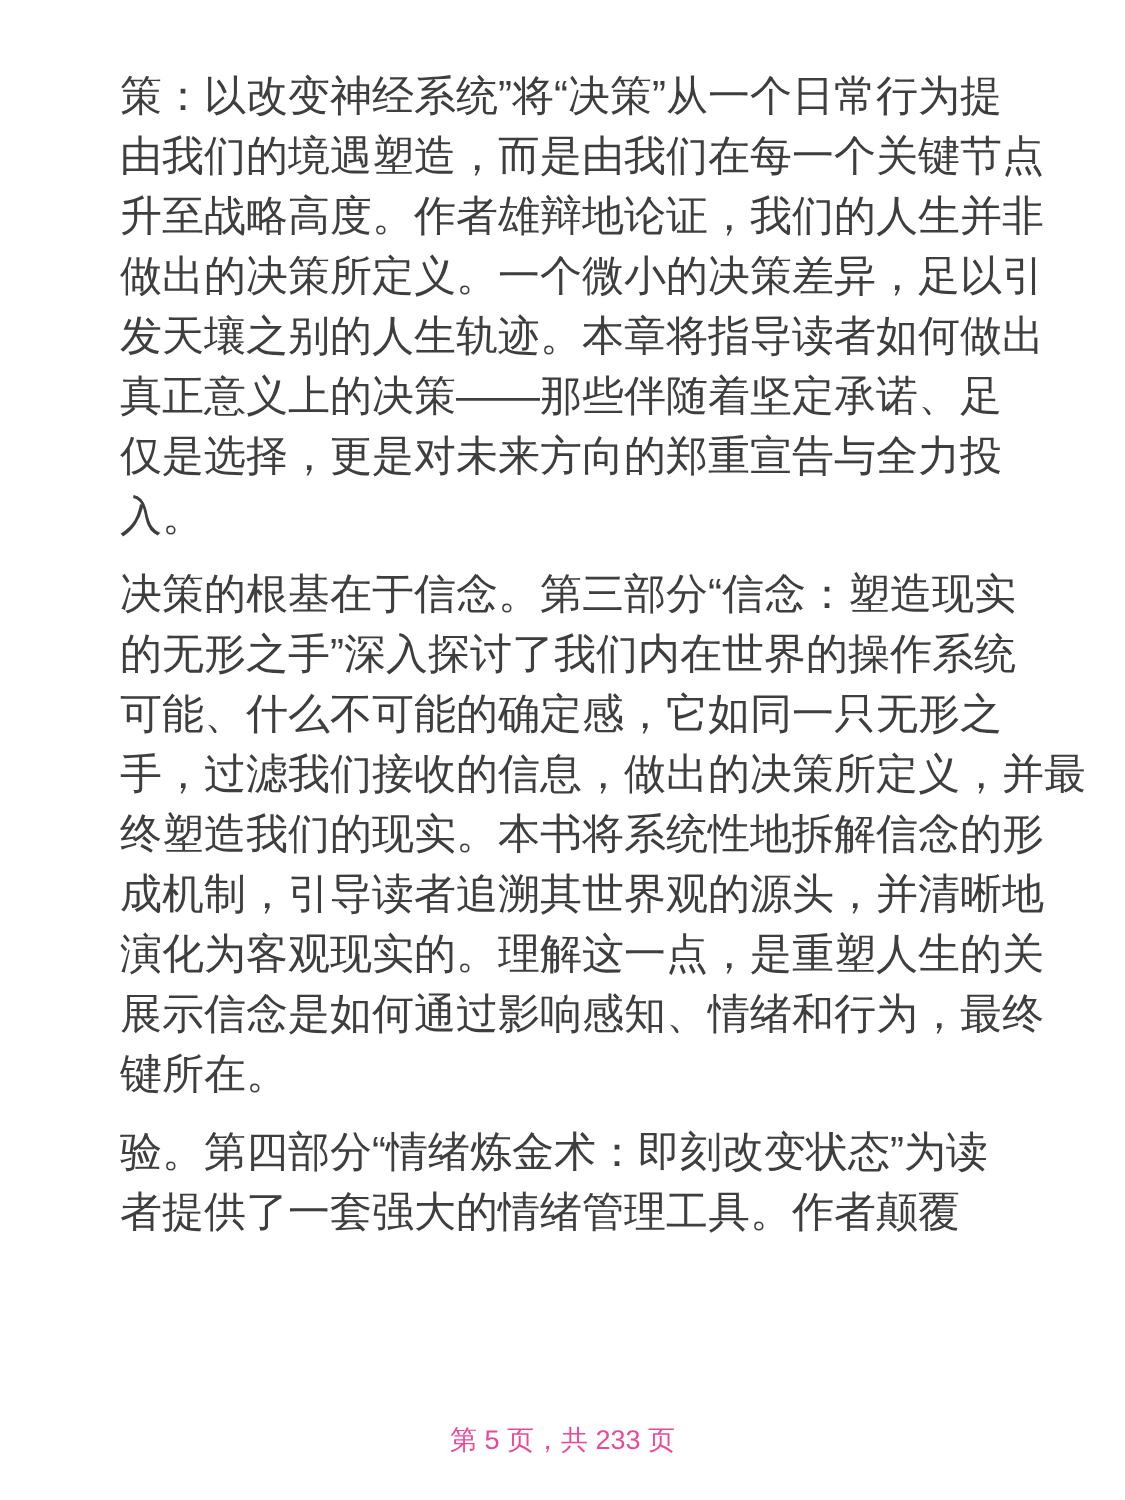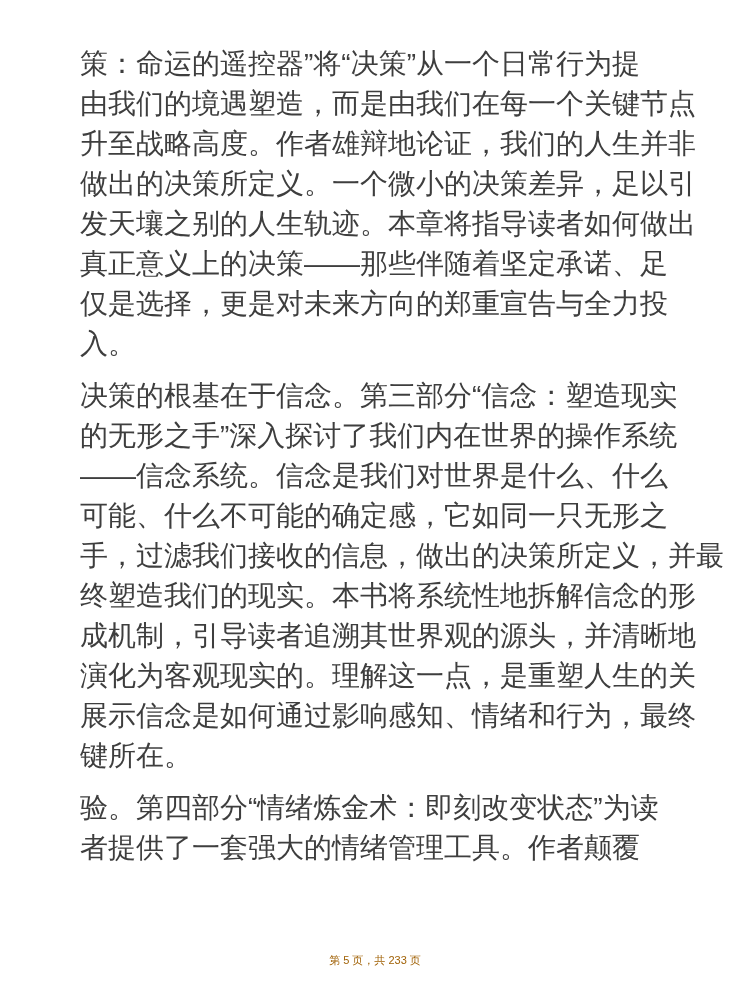--- a/index.html
+++ b/index.html
@@ -38,45 +38,44 @@
     display: block;
     white-space: nowrap;
     letter-spacing: 0px;
   }
   .footer {
     position: absolute;
     left: 0;
     right: 0;
     bottom: 30px;
     text-align: center;
-    font-size: 11px;
+    font-size: 18px;
     line-height: 20px;
-    color: #a16207;
+    color: #ec4899;
     margin-top: 44px;
   }
 </style>
 </head>
 <body>
 
 <div class="page">
   <div class="content">
       <p class="para">
-        <span class="line">策：命运的遥控器”将“决策”从一个日常行为提</span>
+        <span class="line">策：以改变神经系统”将“决策”从一个日常行为提</span>
         <span class="line">由我们的境遇塑造，而是由我们在每一个关键节点</span>
         <span class="line">升至战略高度。作者雄辩地论证，我们的人生并非</span>
         <span class="line">做出的决策所定义。一个微小的决策差异，足以引</span>
         <span class="line">发天壤之别的人生轨迹。本章将指导读者如何做出</span>
         <span class="line">真正意义上的决策——那些伴随着坚定承诺、足</span>
         <span class="line">仅是选择，更是对未来方向的郑重宣告与全力投</span>
         <span class="line">入。</span>
       </p>
       <p class="para">
         <span class="line">决策的根基在于信念。第三部分“信念：塑造现实</span>
         <span class="line">的无形之手”深入探讨了我们内在世界的操作系统</span>
-        <span class="line">——信念系统。信念是我们对世界是什么、什么</span>
         <span class="line">可能、什么不可能的确定感，它如同一只无形之</span>
         <span class="line">手，过滤我们接收的信息，做出的决策所定义，并最</span>
         <span class="line">终塑造我们的现实。本书将系统性地拆解信念的形</span>
         <span class="line">成机制，引导读者追溯其世界观的源头，并清晰地</span>
         <span class="line">演化为客观现实的。理解这一点，是重塑人生的关</span>
         <span class="line">展示信念是如何通过影响感知、情绪和行为，最终</span>
         <span class="line">键所在。</span>
       </p>
       <p class="para">
         <span class="line">验。第四部分“情绪炼金术：即刻改变状态”为读</span>

